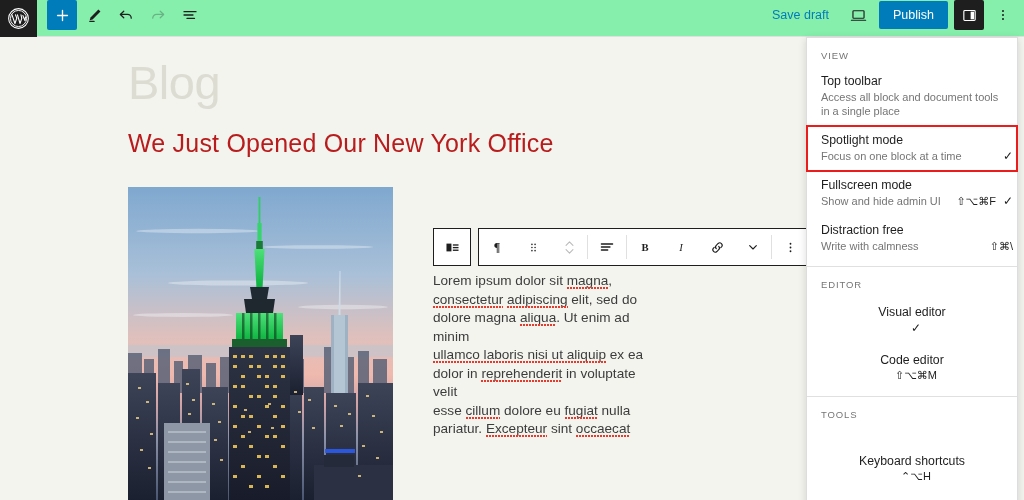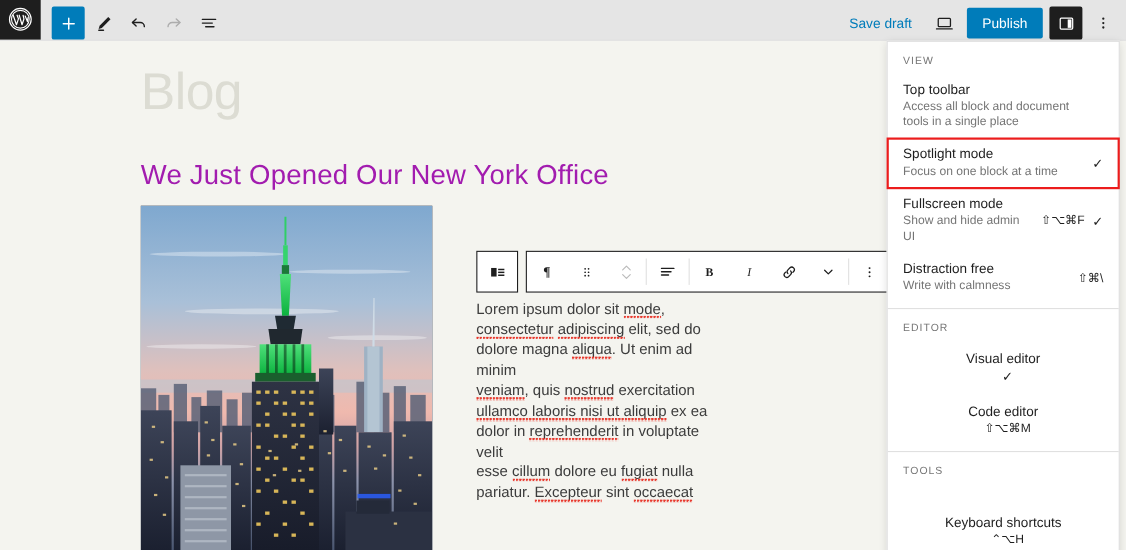--- a/index.html
+++ b/index.html
@@ -8,23 +8,23 @@
     width: 1024px; height: 500px;
     overflow: hidden;
     font-family: "Liberation Sans", sans-serif;
     background: #ffffff;
   }
   #root { position: relative; width: 1024px; height: 500px; }
 
   
   .topbar {
     position: absolute; top: 0; left: 0; width: 1024px; height: 37px;
-    background: #e5e5e5;
+    background: #86efac;
     border-bottom: 1px solid #e0e0e0;
-    display: flex; align-items: flex-end;
+    display: flex; align-items: flex-start;
     z-index: 30;
   }
   .wp-logo {
     width: 37px; height: 37px; background: #1e1e1e;
     display: flex; align-items: center; justify-content: center;
     flex: 0 0 37px;
   }
   .wp-logo svg { display: block; }
   .tb-left { display: flex; align-items: center; gap: 2px; padding-left: 10px; }
   .tb-btn {
@@ -59,22 +59,22 @@
     position: absolute; top: 37px; left: 0; width: 1024px; height: 463px;
     background: #f4f4ef;
     overflow: hidden;
   }
   .post-title {
     position: absolute; left: 128px; top: 22px;
     font-size: 47px; font-weight: 400; color: #dcdcd3;
     letter-spacing: -0.5px; line-height: 1;
   }
   .post-heading {
-    position: absolute; left: 128px; top: 108px;
-    font-size: 25px; font-weight: 400; color: #a21caf;
+    position: absolute; left: 128px; top: 92px;
+    font-size: 25px; font-weight: 400; color: #b91c1c;
     letter-spacing: 0.2px;
   }
 
   
   .mt-block { position: absolute; left: 128px; top: 150px; width: 538px; }
   .mt-image {
     position: absolute; left: 0; top: 0; width: 265px; height: 313px;
     overflow: hidden; background: #243049;
   }
   .mt-image svg { display: block; width: 265px; height: 313px; }
@@ -118,21 +118,21 @@
     z-index: 40;
     font-size: 12px;
     padding-bottom: 2px;
   }
   .mm-section-label {
     font-size: 9.5px; letter-spacing: .9px; color: #757575;
     padding: 12px 4px 6px 14px; text-transform: uppercase;
   }
   .mm-sep { height: 1px; background: #e0e0e0; margin: 5px 0 0 0; }
   .mm-item {
-    display: flex; align-items: center; padding: 7px 14px 8px 14px;
+    display: flex; align-items: flex-end; padding: 7px 4px 8px 14px;
     cursor: pointer; position: relative;
   }
   .mm-item-main { flex: 1 1 auto; min-width: 0; }
   .mm-title { font-size: 12.3px; color: #1e1e1e; line-height: 15px; }
   .mm-desc { font-size: 11px; color: #757575; line-height: 14px; margin-top: 1px; }
   .mm-right {
     display: flex; align-items: center; gap: 7px;
     padding-left: 8px; padding-top: 1px; flex: 0 0 auto;
   }
   .mm-shortcut { font-size: 11px; color: #1e1e1e; white-space: nowrap; }
@@ -420,24 +420,23 @@
               <rect x="244" y="228" width="3" height="2"></rect>
             <rect x="252" y="244" width="3" height="2"></rect>
               <rect x="234" y="258" width="3" height="2"></rect>
             <rect x="248" y="270" width="3" height="2"></rect>
               <rect x="230" y="288" width="3" height="2"></rect>
           </g>
         </svg>
       </div>
 
       <div class="mt-text">
-          <div><span>Lorem ipsum dolor sit </span><span class="sp">mode</span><span>,</span></div>
+          <div><span>Lorem ipsum dolor sit </span><span class="sp">magna</span><span>,</span></div>
           <div><span class="sp">consectetur</span><span> </span><span class="sp">adipiscing</span><span> elit, sed do</span></div>
           <div><span>dolore magna </span><span class="sp">aliqua</span><span>. Ut enim ad minim</span></div>
-          <div><span class="sp">veniam</span><span>, quis </span><span class="sp">nostrud</span><span> exercitation</span></div>
           <div><span class="sp">ullamco laboris nisi ut aliquip</span><span> ex ea</span></div>
           <div><span>dolor in </span><span class="sp">reprehenderit</span><span> in </span><span class="sp">voluptate velit</span></div>
           <div><span>esse </span><span class="sp">cillum</span><span> dolore eu </span><span class="sp">fugiat</span><span> nulla</span></div>
           <div><span>pariatur. </span><span class="sp">Excepteur</span><span> sint </span><span class="sp">occaecat</span></div>
         </div>
     </div>
 
     <div class="block-toolbar">
 
       <div class="bt-group">

